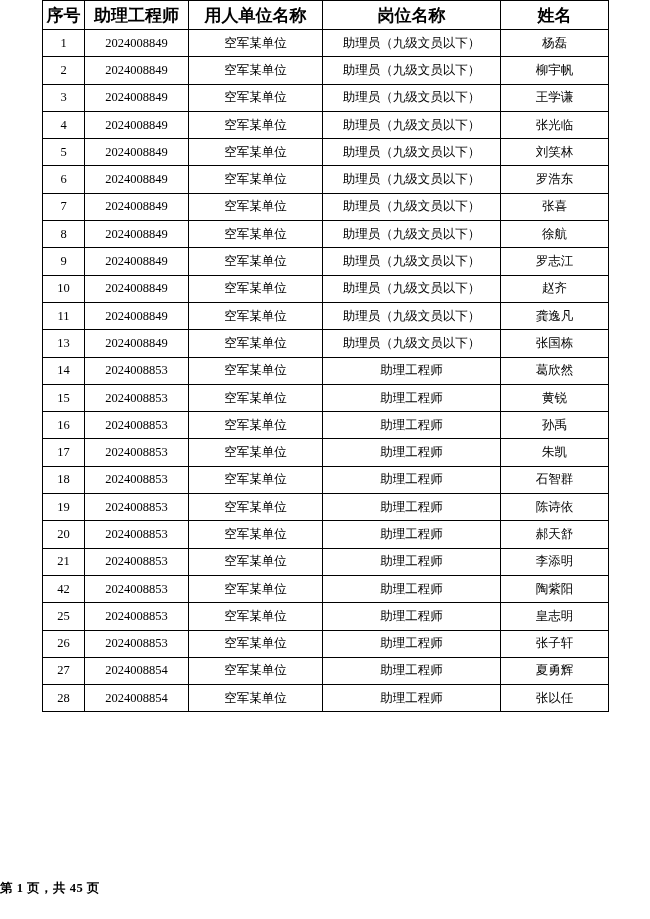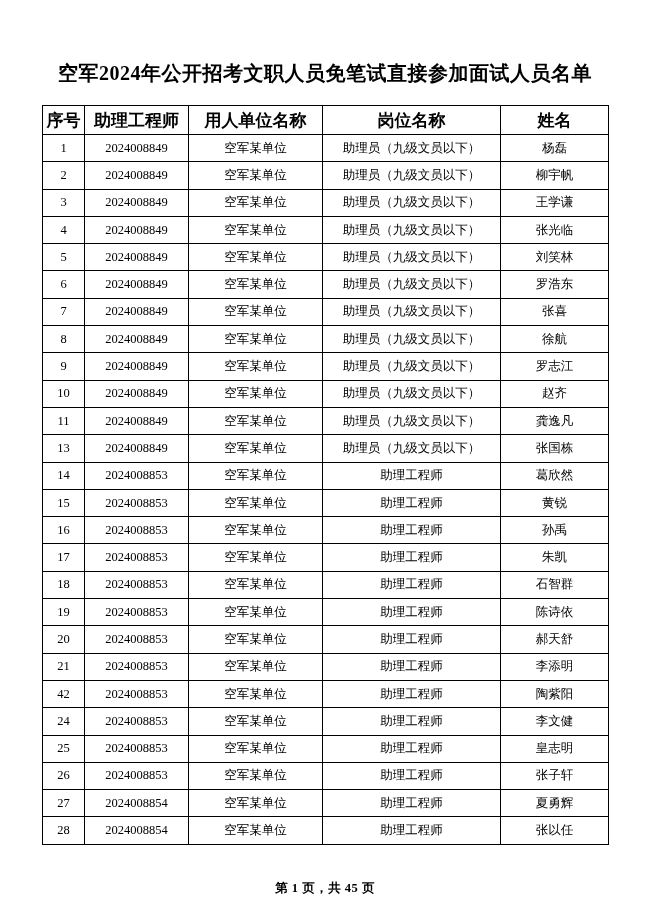--- a/index.html
+++ b/index.html
@@ -59,33 +59,32 @@
   col.c-post  { width: 178px; }
   col.c-name  { width: 108px; }
   .cell-num {
     font-family: "Liberation Serif", "DejaVu Serif", serif;
   }
   .footer {
     position: absolute;
     left: 0;
     right: 0;
     bottom: 22px;
-    text-align: center;
+    text-align: left;
     font-size: 12.5px;
     font-weight: bold;
     font-family: "Liberation Serif", "DejaVu Serif", serif;
     letter-spacing: 0.5px;
   }
 </style>
 </head>
 <body>
 
 <div class="page">
 
-  <h1 class="doc-title">空军2024年公开招考文职人员免笔试直接参加面试人员名单</h1>
 
   <table class="roster">
     <colgroup>
       <col class="c-idx">
       <col class="c-code">
       <col class="c-unit">
       <col class="c-post">
       <col class="c-name">
     </colgroup>
     <thead>
@@ -239,27 +238,20 @@
           <td>李添明</td>
         </tr>
         <tr>
           <td class="cell-num">42</td>
           <td class="cell-num">2024008853</td>
           <td>空军某单位</td>
           <td>助理工程师</td>
           <td>陶紫阳</td>
         </tr>
         <tr>
-          <td class="cell-num">24</td>
-          <td class="cell-num">2024008853</td>
-          <td>空军某单位</td>
-          <td>助理工程师</td>
-          <td>李文健</td>
-        </tr>
-        <tr>
           <td class="cell-num">25</td>
           <td class="cell-num">2024008853</td>
           <td>空军某单位</td>
           <td>助理工程师</td>
           <td>皇志明</td>
         </tr>
         <tr>
           <td class="cell-num">26</td>
           <td class="cell-num">2024008853</td>
           <td>空军某单位</td>

